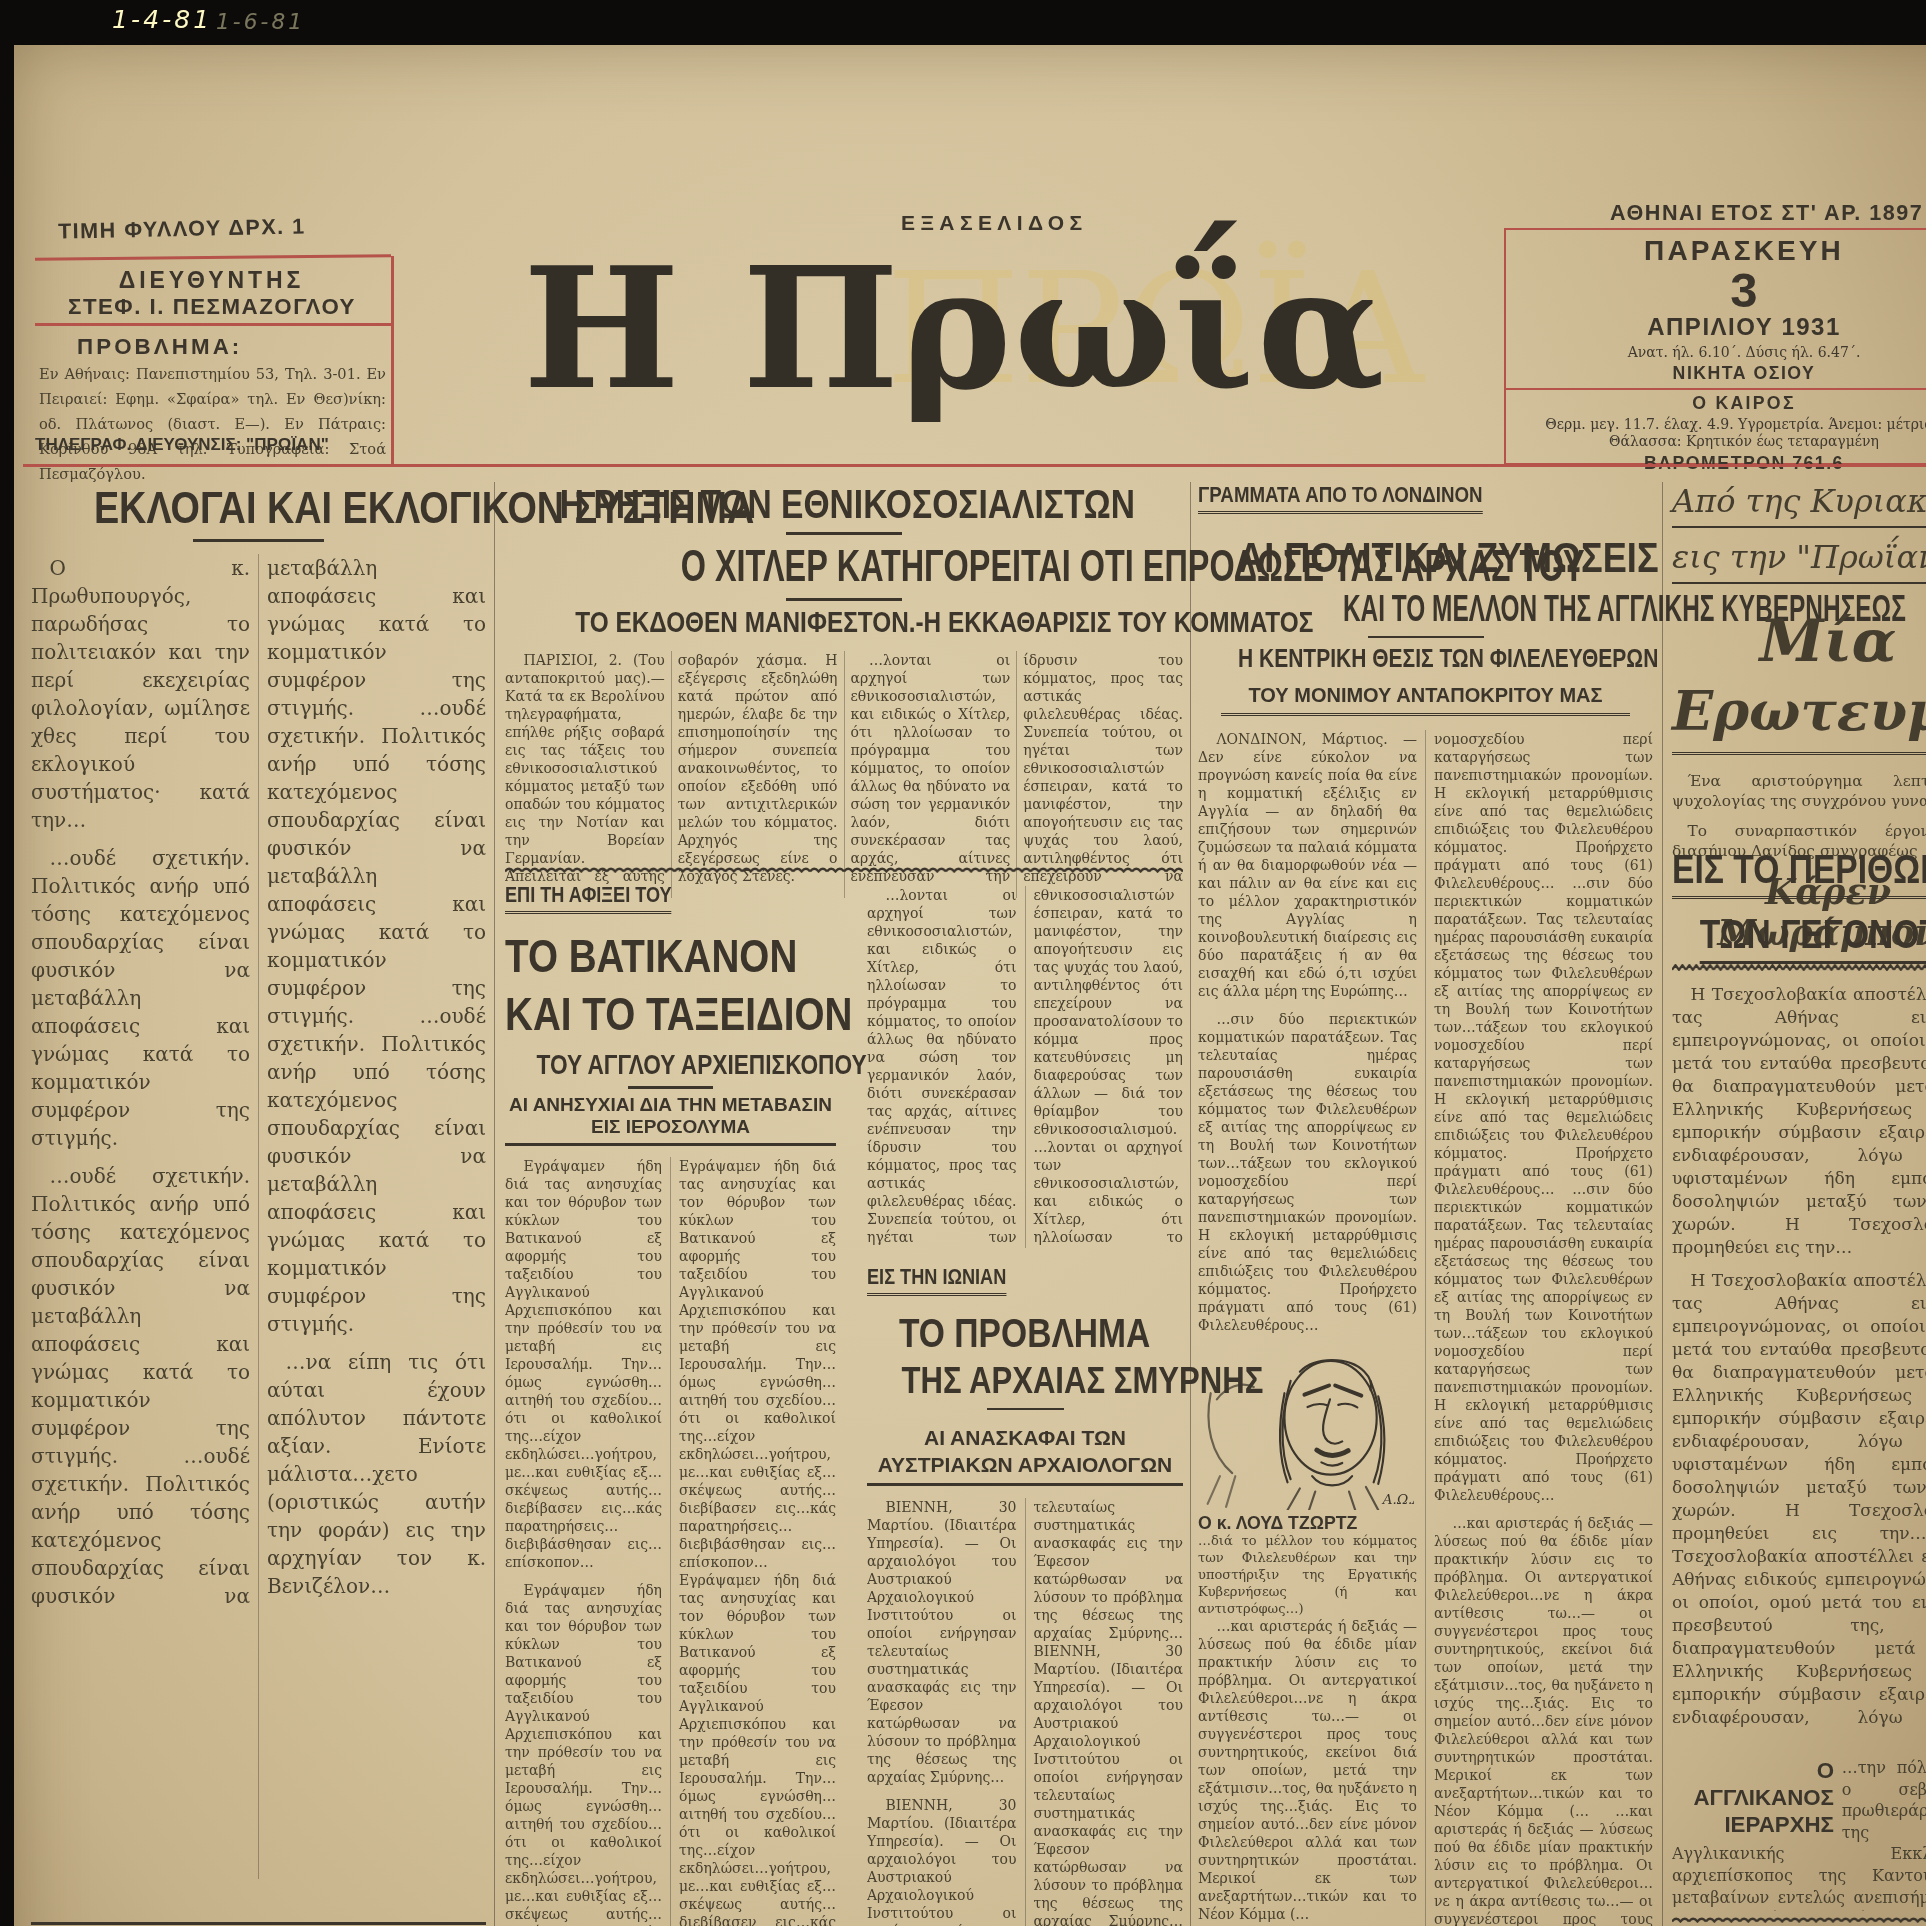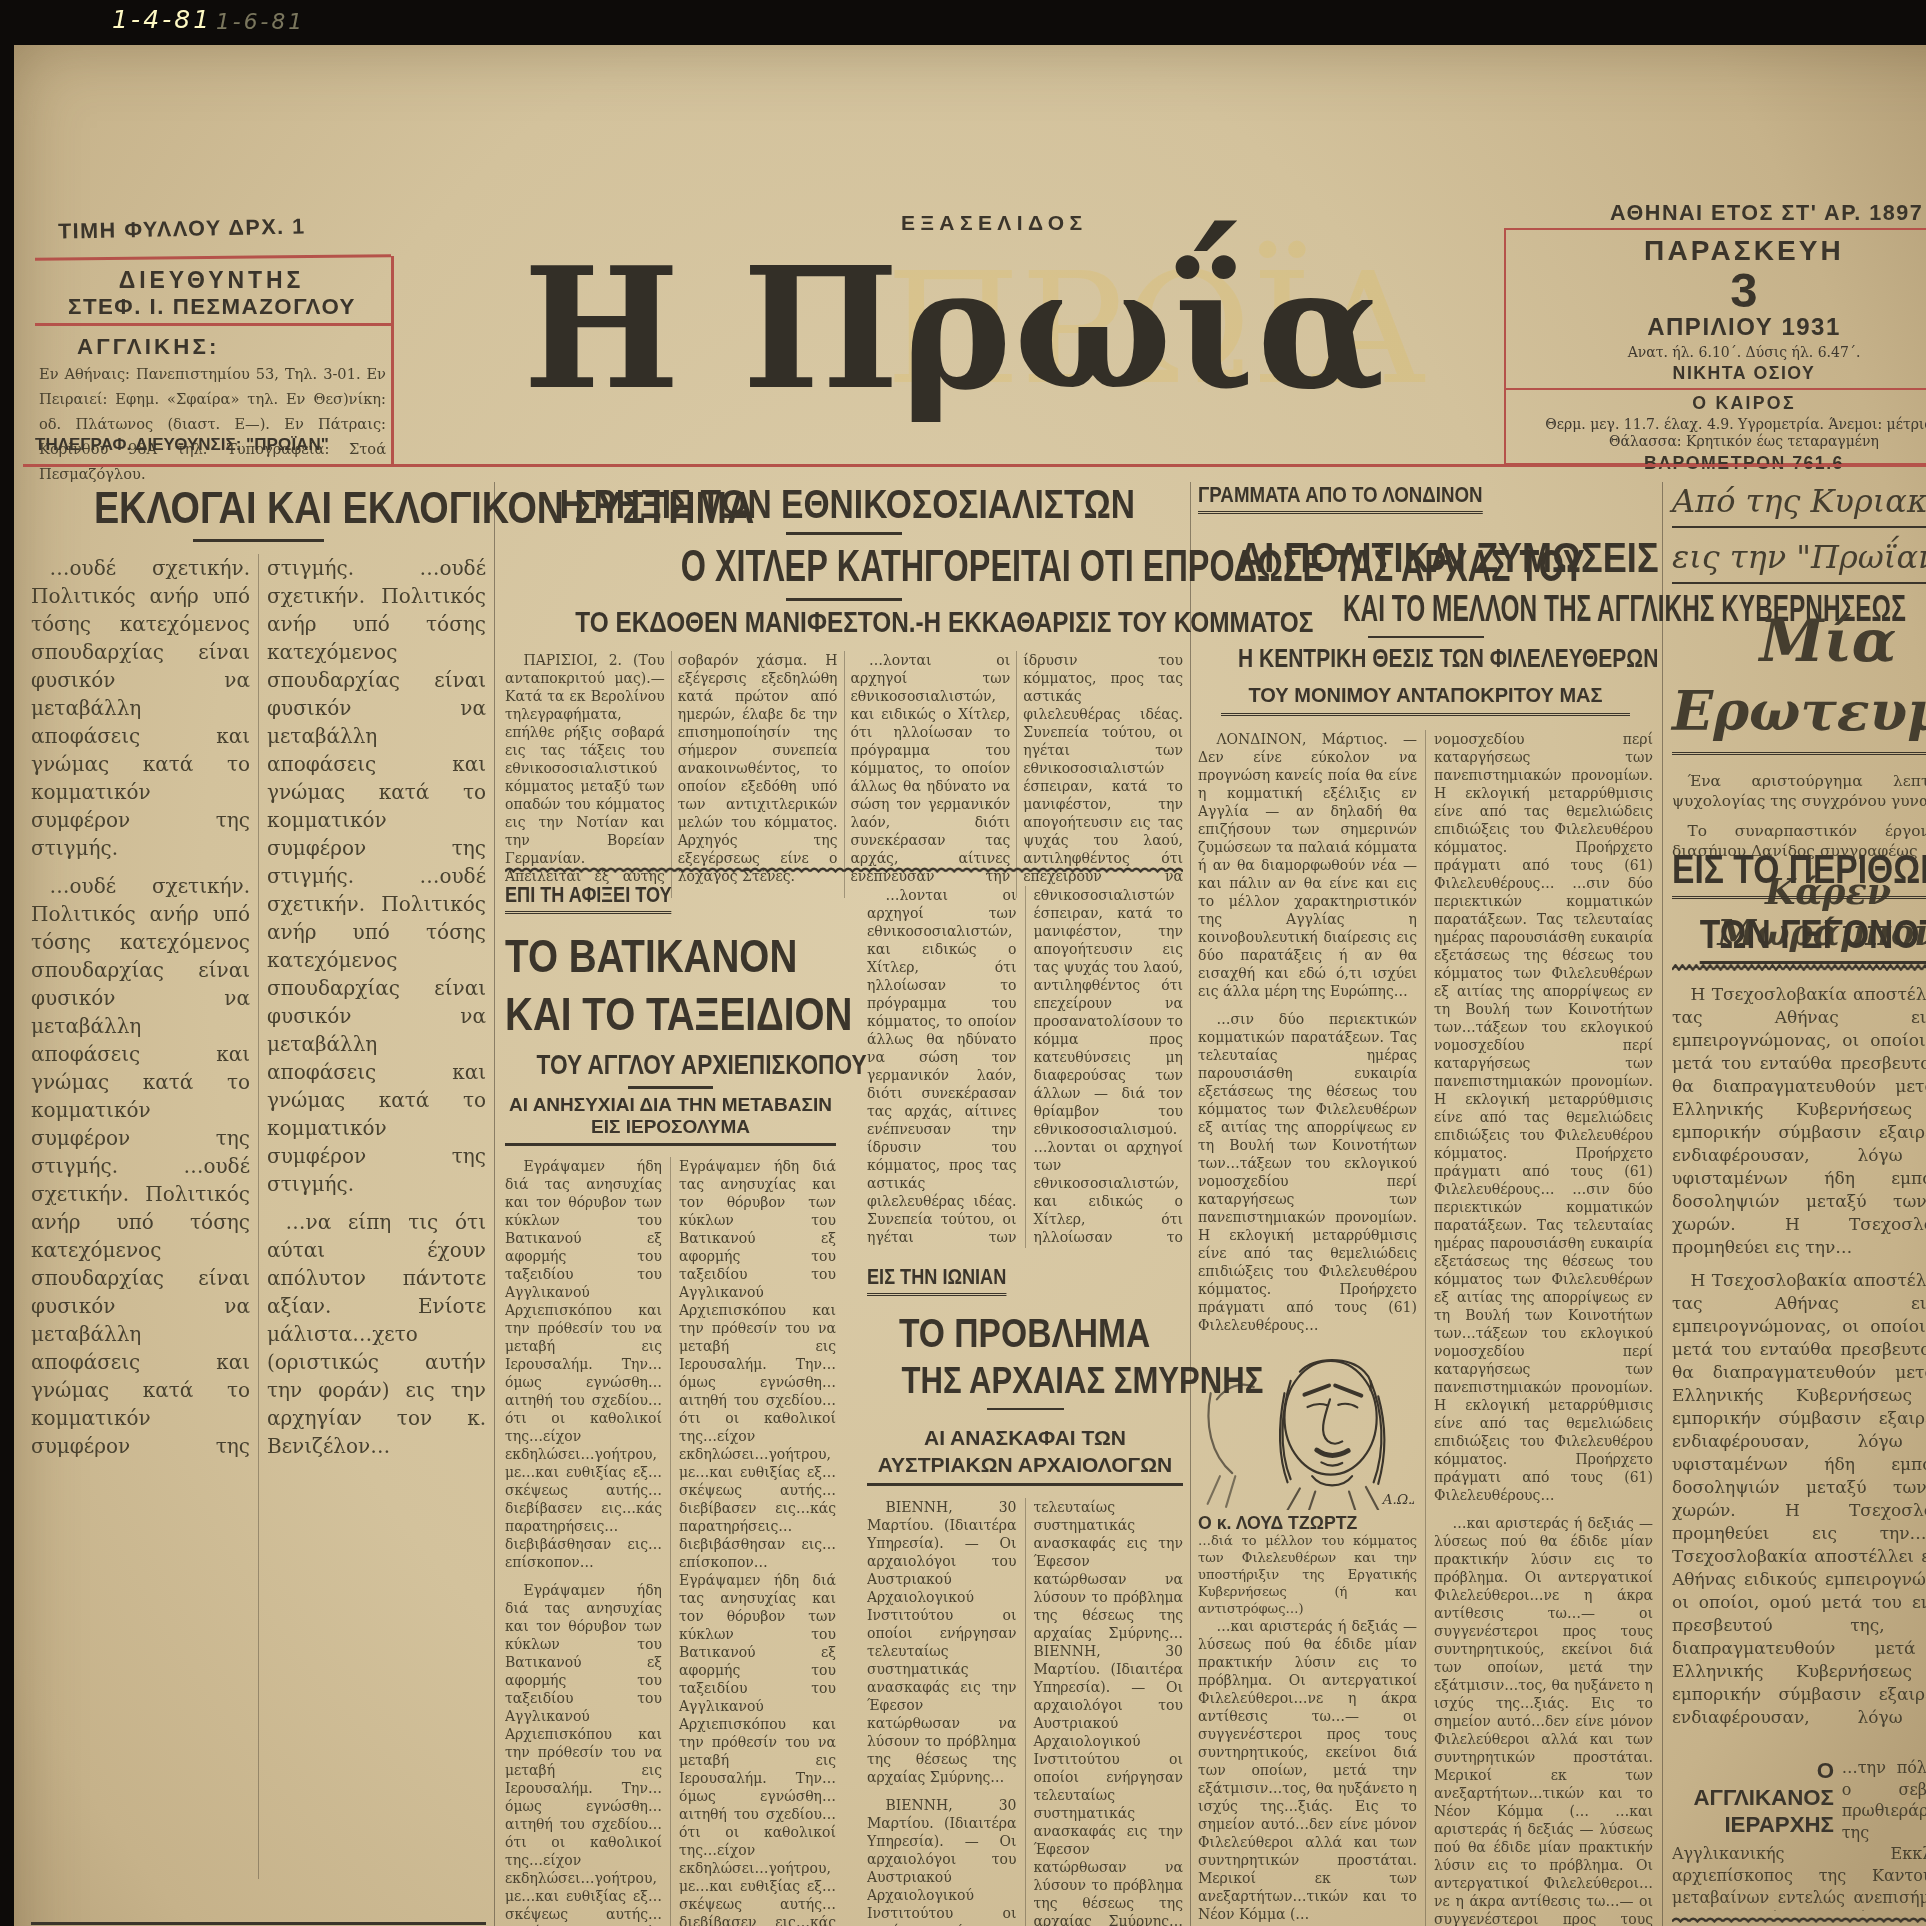--- a/index.html
+++ b/index.html
@@ -57,21 +57,21 @@
   <div class="abs hand" style="left:112px;top:5.4px;font-size:25px">1-4-81</div>
   <div class="abs hand" style="left:216px;top:8.5px;font-size:21.6px;opacity:.45">1-6-81</div>
 
   <div class="abs ghost" style="left:886px;top:239px;font-size:154px">ΠΡΩΪΑ</div>
 
   <div class="abs sans ink" style="left:58px;top:216px;font-size:21.6px;font-weight:bold;letter-spacing:1.5px;transform:rotate(-1.2deg)">ΤΙΜΗ ΦΥΛΛΟΥ ΔΡΧ. 1</div>
   <div class="abs red" style="left:35px;top:256px;width:356px;height:3.1px;transform:rotate(-.6deg)"></div>
   <div class="abs sans ink ctr" style="left:42px;top:267px;width:339px;font-size:23px;font-weight:bold;letter-spacing:3.9px">ΔΙΕΥΘΥΝΤΗΣ</div>
   <div class="abs sans ink ctr" style="left:35px;top:294px;width:354px;font-size:22.3px;font-weight:bold;letter-spacing:1.5px">ΣΤΕΦ. Ι. ΠΕΣΜΑΖΟΓΛΟΥ</div>
   <div class="abs red" style="left:35px;top:323px;width:356px;height:3.1px"></div>
-  <div class="abs sans ink" style="left:77px;top:334px;font-size:22.3px;font-weight:bold;letter-spacing:3.1px">ΑΓΓΛΙΚΗΣ:</div>
+  <div class="abs sans ink" style="left:77px;top:334px;font-size:22.3px;font-weight:bold;letter-spacing:3.1px">ΠΡΟΒΛΗΜΑ:</div>
   <div class="abs t" style="left:39px;top:361px;width:347px;font-size:14.6px;line-height:25px">Εν Αθήναις: Πανεπιστημίου 53, Τηλ. 3-01. Εν Πειραιεί: Εφημ. «Σφαίρα» τηλ. Εν Θεσ)νίκη: οδ. Πλάτωνος (διαστ. Ε—). Εν Πάτραις: Κορίνθου 98Α τηλ. Τυπογραφεία: Στοά Πεσμαζόγλου.</div>
   <div class="abs sans ink" style="left:35px;top:435px;font-size:17px;font-weight:bold">ΤΗΛΕΓΡΑΦ. ΔΙΕΥΘΥΝΣΙΣ: "ΠΡΩΪΑΝ"</div>
   <div class="abs red" style="left:391px;top:256px;width:2.7px;height:210px"></div>
 
   <div class="abs sans ink" style="left:901px;top:211px;font-size:21px;font-weight:bold;letter-spacing:5.4px">ΕΞΑΣΕΛΙΔΟΣ</div>
   <div class="abs ctr" style="left:408px;top:231px;width:1094px;font-size:166px;font-weight:bold;color:#332f27;letter-spacing:2.3px">Η Πρωΐα</div>
 
   <div class="abs sans ink" style="left:1610px;top:200px;font-size:21.6px;font-weight:bold;letter-spacing:1.5px">ΑΘΗΝΑΙ ΕΤΟΣ ΣΤ' ΑΡ. 1897</div>
   <div class="abs redbox" style="left:1504px;top:228px;width:476px;height:233px">
     <div class="sans ink ctr" style="margin-top:5.4px;font-size:28px;font-weight:bold;letter-spacing:3.1px">ΠΑΡΑΣΚΕΥΗ</div>
@@ -88,20 +88,21 @@
   <div class="abs red" style="left:23px;top:464px;width:1959px;height:3.1px"></div>
 
   <div class="abs vr" style="left:494px;top:482px;height:2373px"></div>
   <div class="abs vr" style="left:1190px;top:482px;height:2373px"></div>
   <div class="abs vr" style="left:1662px;top:482px;height:2373px"></div>
 
   <div class="abs" style="left:31px;top:482px;width:455px">
     <div class="hl" style="font-size:45px"><span class="cond">ΕΚΛΟΓΑΙ ΚΑΙ ΕΚΛΟΓΙΚΟΝ ΣΥΣΤΗΜΑ</span></div>
     <div class="rule-s" style="width:131px"></div>
     <div class="t c2 clip" style="font-size:20px;line-height:28px;height:1325px;margin-top:11.6px">
+      <p>Ο κ. Πρωθυπουργός, παρωδήσας το πολιτειακόν και την περί εκεχειρίας φιλολογίαν, ωμίλησε χθες περί του εκλογικού συστήματος· κατά την…</p>
       <p>…ουδέ σχετικήν. Πολιτικός ανήρ υπό τόσης κατεχόμενος σπουδαρχίας είναι φυσικόν να μεταβάλλη αποφάσεις και γνώμας κατά το κομματικόν συμφέρον της στιγμής.</p>
       <p>…ουδέ σχετικήν. Πολιτικός ανήρ υπό τόσης κατεχόμενος σπουδαρχίας είναι φυσικόν να μεταβάλλη αποφάσεις και γνώμας κατά το κομματικόν συμφέρον της στιγμής. …ουδέ σχετικήν. Πολιτικός ανήρ υπό τόσης κατεχόμενος σπουδαρχίας είναι φυσικόν να μεταβάλλη αποφάσεις και γνώμας κατά το κομματικόν συμφέρον της στιγμής. …ουδέ σχετικήν. Πολιτικός ανήρ υπό τόσης κατεχόμενος σπουδαρχίας είναι φυσικόν να μεταβάλλη αποφάσεις και γνώμας κατά το κομματικόν συμφέρον της στιγμής. …ουδέ σχετικήν. Πολιτικός ανήρ υπό τόσης κατεχόμενος σπουδαρχίας είναι φυσικόν να μεταβάλλη αποφάσεις και γνώμας κατά το κομματικόν συμφέρον της στιγμής.</p>
       <p>…να είπη τις ότι αύται έχουν απόλυτον πάντοτε αξίαν. Ενίοτε μάλιστα…χετο (οριστικώς αυτήν την φοράν) εις την αρχηγίαν τον κ. Βενιζέλον…</p>
     </div>
   </div>
 
   <div class="abs" style="left:31px;top:1922px;width:455px">
     <div style="height:3.1px;background:#3b352b"></div>
 
   </div>

